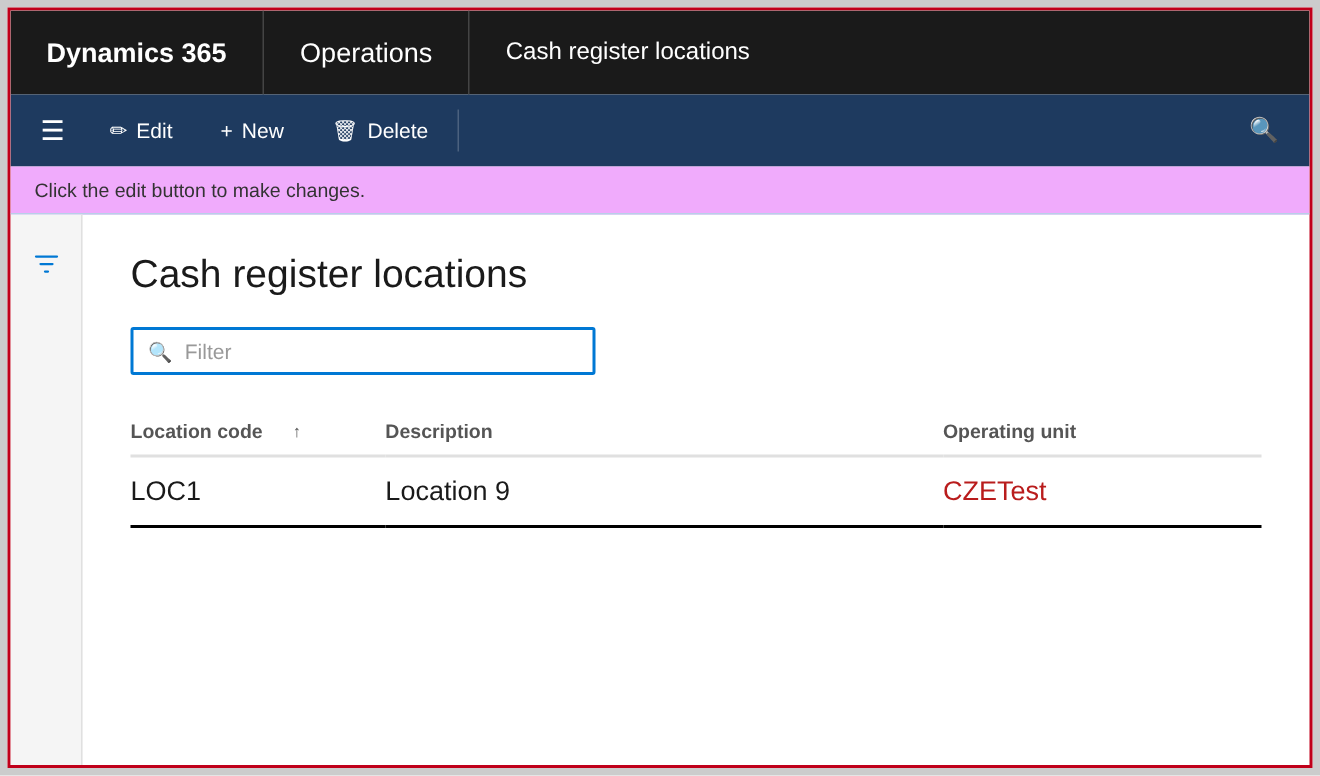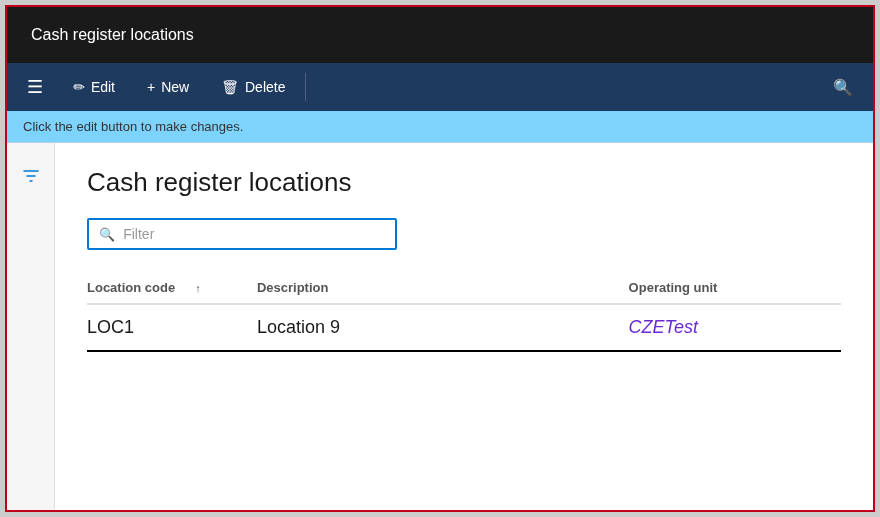--- a/index.html
+++ b/index.html
@@ -106,21 +106,21 @@
       color: #fff;
       font-size: 16px;
       padding: 6px 12px;
       cursor: pointer;
       display: flex;
       align-items: center;
     }
 
     
     .info-bar {
-      background: #7dd3fc;
+      background: #f0abfc;
       border-bottom: 1px solid #b8d0e8;
       padding: 8px 16px;
       font-size: 13px;
       color: #333;
       flex-shrink: 0;
     }
 
     
     .main-area {
       display: flex;
@@ -207,36 +207,37 @@
     }
     .sort-icon { font-size: 11px; color: #555; }
 
     .data-table td {
       padding: 12px 12px 12px 0;
       font-size: 18px;
       color: #1a1a1a;
       border-bottom: 2px solid #000000;
     }
     .td-link {
-      color: #6d28d9;
+      color: #b91c1c;
       cursor: pointer;
       text-decoration: none;
-      font-style: italic;
     }
 
     .col-loc { width: 160px; }
     .col-desc { width: 350px; }
     .col-unit { width: 200px; }
   </style>
 </head>
 <body>
 
 <div class="window">
 
   <div class="title-bar">
+    <div class="title-brand">Dynamics 365</div>
+    <div class="title-module">Operations</div>
     <div class="title-page">Cash register locations</div>
   </div>
 
   <div class="command-bar">
     <div class="cmd-hamburger">
       <span>☰</span>
     </div>
 
     <div class="cmd-btn">
       <span class="btn-icon">✏</span>

